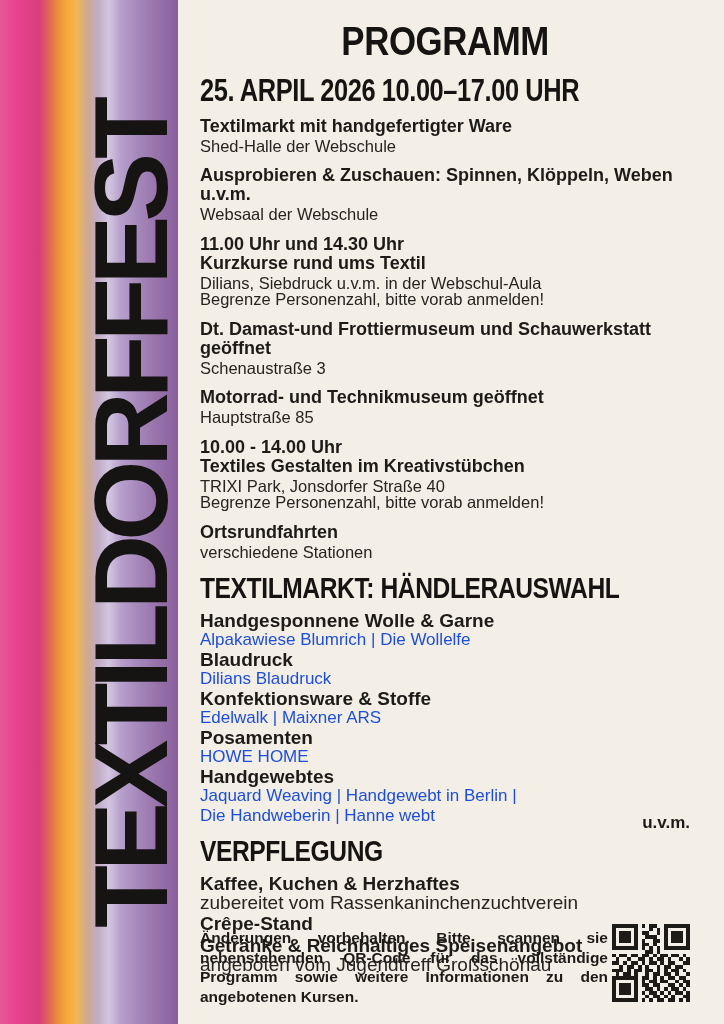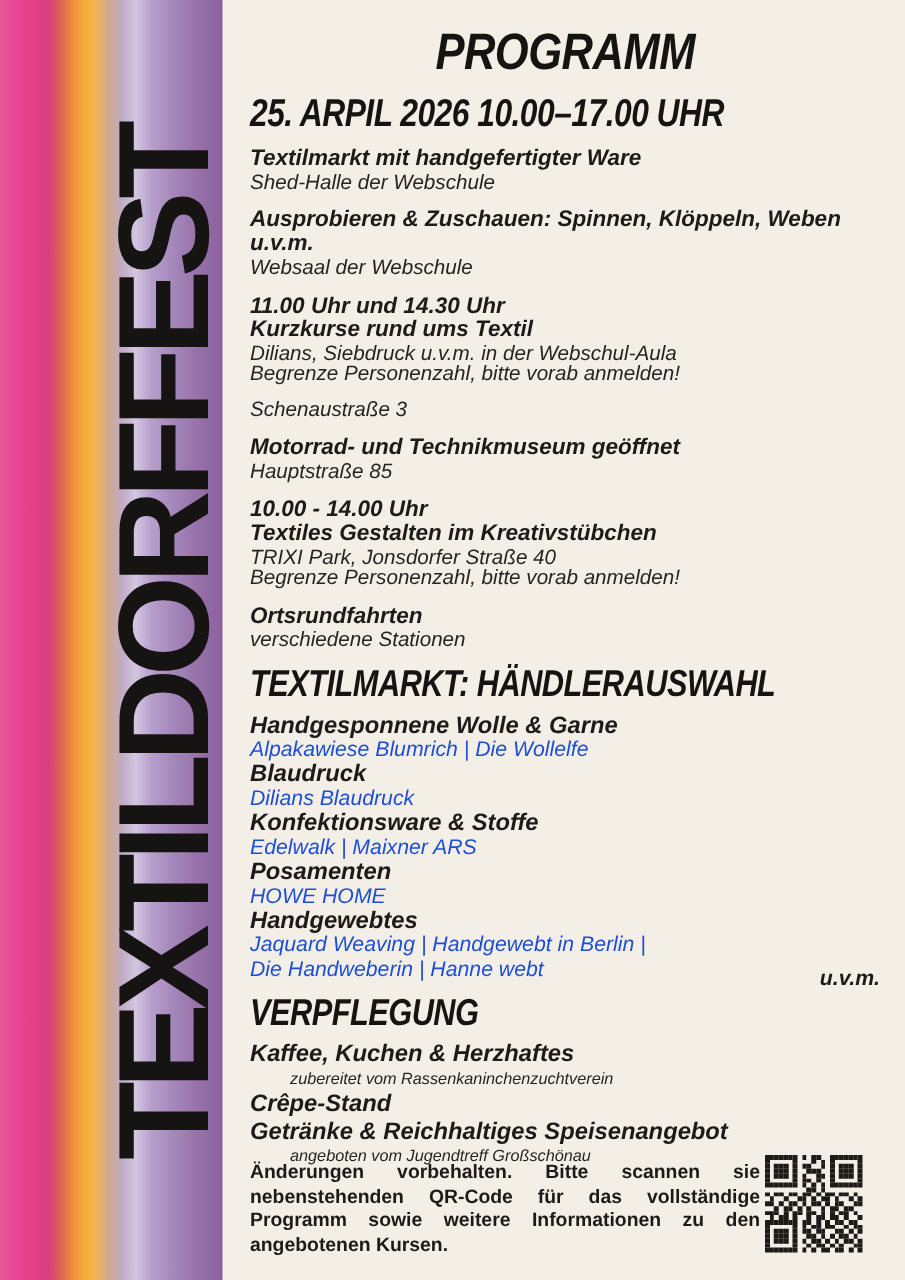--- a/index.html
+++ b/index.html
@@ -25,22 +25,21 @@
   .vertical-title {
     position:absolute; left:131px; top:515px;
     transform:translate(-50%,-50%) rotate(-90deg);
     white-space:nowrap;
     font-size:103px; font-weight:bold; letter-spacing:-6px;
     color:#161412; line-height:1;
   }
   
   .content {
     position:absolute; left:178px; right:0; top:0; bottom:0;
-    padding:20px 20px 16px 22px;
-    font-style:italic;
+    padding:20px 34px 16px 22px;
   }
   .center-line { text-align:center; margin-bottom:12px; }
   .display {
     display:inline-block; white-space:nowrap;
     font-weight:bold; letter-spacing:-0.5px; line-height:1.05;
     transform:scaleX(0.82); transform-origin:left center;
     color:#161412;
   }
   .display.centered { transform-origin:center center; transform:scaleX(0.85); }
   .h-programm  { font-size:41px; }
@@ -59,21 +58,21 @@
     white-space:pre-line; color:#262421;
   }
 
   .mkt-line { line-height:19.5px; }
   .mkt-cat  { font-weight:bold; font-size:19px; }
   .mkt-ven  { font-size:17px; white-space:pre-line; color:#1d4ed8; }
   .mkt-more { text-align:right; font-weight:bold; font-size:17px; margin-top:-12px; }
 
   .food-item { margin-bottom:2px; }
   .food-title   { font-weight:bold; font-size:19px; line-height:20px; }
-  .food-details { font-size:13px; line-height:18px; color:#262421;margin-left:32px; }
+  .food-details { font-size:19px; line-height:18px; color:#262421; }
 
   .footer-row { position:absolute; left:200px; right:34px; bottom:18px; }
   .footer-note {
     width:408px;
     font-weight:bold; font-size:15.5px; line-height:19.5px;
     text-align:justify; text-align-last:left;margin-top:15px;
   }
   .qr {
     position:absolute; right:0; bottom:4px;
     width:78px; height:78px;
@@ -111,20 +110,22 @@
 u.v.m.</div>
       <div class="ev-details">Websaal der Webschule</div>
     </div>
     <div class="ev">
       <div class="ev-title">11.00 Uhr und 14.30 Uhr
 Kurzkurse rund ums Textil</div>
       <div class="ev-details">Dilians, Siebdruck u.v.m. in der Webschul-Aula
 Begrenze Personenzahl, bitte vorab anmelden!</div>
     </div>
     <div class="ev">
+      <div class="ev-title">Dt. Damast-und Frottiermuseum und Schauwerkstatt
+geöffnet</div>
       <div class="ev-details">Schenaustraße 3</div>
     </div>
     <div class="ev">
       <div class="ev-title">Motorrad- und Technikmuseum geöffnet</div>
       <div class="ev-details">Hauptstraße 85</div>
     </div>
     <div class="ev">
       <div class="ev-title">10.00 - 14.00 Uhr
 Textiles Gestalten im Kreativstübchen</div>
       <div class="ev-details">TRIXI Park, Jonsdorfer Straße 40

